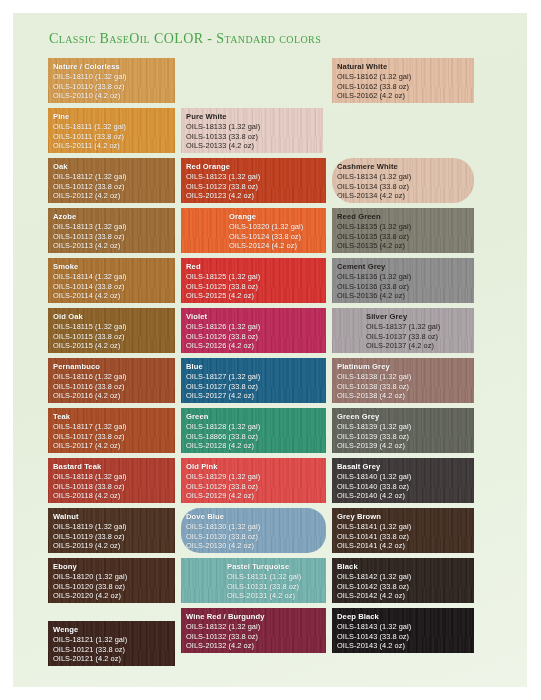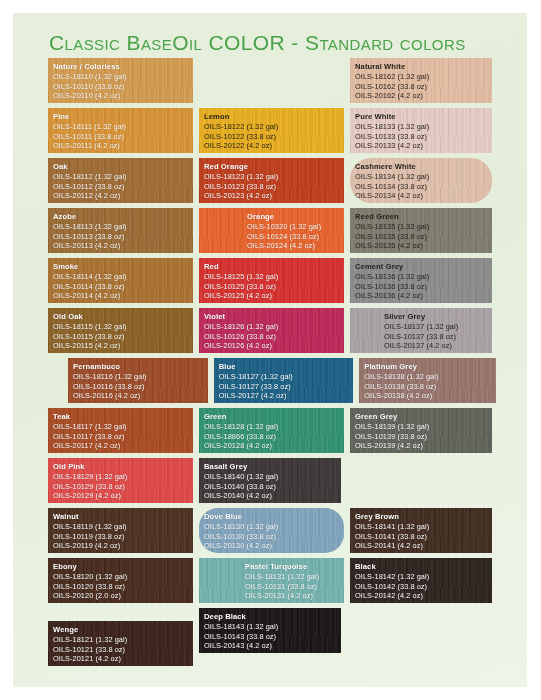--- a/index.html
+++ b/index.html
@@ -9,45 +9,46 @@
     font-family:"Liberation Sans", sans-serif;
     overflow:hidden;
   }
   #page{
     position:absolute;left:13px;top:13px;
     width:514px;height:674px;
     background:linear-gradient(160deg,#e6efdc 0%,#e5eedb 45%,#eef5e8 100%);
   }
   #title{
     position:absolute;left:36px;top:18px;
-    font-size:21px;
+    font-size:14px;
     font-variant:small-caps;
     letter-spacing:0.4px;
     color:#4aa24a;
     white-space:nowrap;
+    font-family:Liberation Serif, serif;
   }
   #grid{
     position:absolute;left:35px;top:45px;
     width:448px;
   }
   .row{
     display:flex;
     gap:6px;
     margin-bottom:5px;
     height:45px;
   }
   .swatch{
     position:relative;
     height:45px;
     box-sizing:border-box;
     padding:4px 0 0 5px;
     overflow:hidden;
     background-repeat:repeat;
   }
-  .col1{width:145px;}
+  .col1{width:127px;}
   .col2{width:145px;}
   .col3{width:142px;}
   .spacer{width:145px;height:45px;}
   .grain{
     position:absolute;left:0;top:0;right:0;bottom:0;
     pointer-events:none;
     opacity:.5;
     background-image:
       repeating-linear-gradient(88deg,
         rgba(0,0,0,.10) 0px, rgba(0,0,0,.10) 1px,
@@ -101,29 +102,20 @@
       <div class="row">
         <div class="swatch col1 light" style="background: rgb(216, 146, 52);">
           <div class="grain"></div>
           <div class="txt">
             <div class="nm">Pine</div>
             <div class="cd">OILS-18111 (1.32 gal)</div>
             <div class="cd">OILS-10111 (33.8 oz)</div>
             <div class="cd">OILS-20111 (4.2 oz)</div>
           </div>
         </div>
-        <div class="swatch col2 dark" style="background: rgb(232, 174, 30);">
-          <div class="grain"></div>
-          <div class="txt">
-            <div class="nm">Lemon</div>
-            <div class="cd">OILS-18122 (1.32 gal)</div>
-            <div class="cd">OILS-10122 (33.8 oz)</div>
-            <div class="cd">OILS-20122 (4.2 oz)</div>
-          </div>
-        </div>
         <div class="swatch col3 dark" style="background: rgb(229, 204, 196);">
           <div class="grain"></div>
           <div class="txt">
             <div class="nm">Pure White</div>
             <div class="cd">OILS-18133 (1.32 gal)</div>
             <div class="cd">OILS-10133 (33.8 oz)</div>
             <div class="cd">OILS-20133 (4.2 oz)</div>
           </div>
         </div>
       </div>
@@ -237,21 +229,21 @@
           <div class="grain"></div>
           <div class="txt">
             <div class="nm">Silver Grey</div>
             <div class="cd">OILS-18137 (1.32 gal)</div>
             <div class="cd">OILS-10137 (33.8 oz)</div>
             <div class="cd">OILS-20137 (4.2 oz)</div>
           </div>
         </div>
       </div>
       <div class="row">
-        <div class="swatch col1 light" style="background: rgb(156, 74, 38); margin-left: 20px;">
+        <div class="swatch col1 light" style="background: rgb(156, 74, 38);">
           <div class="grain"></div>
           <div class="txt">
             <div class="nm">Pernambuco</div>
             <div class="cd">OILS-18116 (1.32 gal)</div>
             <div class="cd">OILS-10116 (33.8 oz)</div>
             <div class="cd">OILS-20116 (4.2 oz)</div>
           </div>
         </div>
         <div class="swatch col2 light" style="background: rgb(26, 95, 133);">
           <div class="grain"></div>
@@ -295,20 +287,29 @@
           <div class="grain"></div>
           <div class="txt">
             <div class="nm">Green Grey</div>
             <div class="cd">OILS-18139 (1.32 gal)</div>
             <div class="cd">OILS-10139 (33.8 oz)</div>
             <div class="cd">OILS-20139 (4.2 oz)</div>
           </div>
         </div>
       </div>
       <div class="row">
+        <div class="swatch col1 light" style="background: rgb(173, 58, 43);">
+          <div class="grain"></div>
+          <div class="txt">
+            <div class="nm">Bastard Teak</div>
+            <div class="cd">OILS-18118 (1.32 gal)</div>
+            <div class="cd">OILS-10118 (33.8 oz)</div>
+            <div class="cd">OILS-20118 (4.2 oz)</div>
+          </div>
+        </div>
         <div class="swatch col2 light" style="background: rgb(222, 72, 70);">
           <div class="grain"></div>
           <div class="txt">
             <div class="nm">Old Pink</div>
             <div class="cd">OILS-18129 (1.32 gal)</div>
             <div class="cd">OILS-10129 (33.8 oz)</div>
             <div class="cd">OILS-20129 (4.2 oz)</div>
           </div>
         </div>
         <div class="swatch col3 light" style="background: rgb(59, 53, 54);">
@@ -350,21 +351,21 @@
           </div>
         </div>
       </div>
       <div class="row">
         <div class="swatch col1 light" style="background: rgb(70, 41, 28);">
           <div class="grain"></div>
           <div class="txt">
             <div class="nm">Ebony</div>
             <div class="cd">OILS-18120 (1.32 gal)</div>
             <div class="cd">OILS-10120 (33.8 oz)</div>
-            <div class="cd">OILS-20120 (2.0 oz)</div>
+            <div class="cd">OILS-20120 (4.2 oz)</div>
           </div>
         </div>
         <div class="swatch col2 light" style="background: rgb(115, 178, 173); padding-left: 46px;">
           <div class="grain"></div>
           <div class="txt">
             <div class="nm">Pastel Turquoise</div>
             <div class="cd">OILS-18131 (1.32 gal)</div>
             <div class="cd">OILS-10131 (33.8 oz)</div>
             <div class="cd">OILS-20131 (4.2 oz)</div>
           </div>
@@ -382,20 +383,29 @@
       <div class="row">
         <div class="swatch col1 light" style="background: rgb(58, 33, 25); margin-top: 13px;">
           <div class="grain"></div>
           <div class="txt">
             <div class="nm">Wenge</div>
             <div class="cd">OILS-18121 (1.32 gal)</div>
             <div class="cd">OILS-10121 (33.8 oz)</div>
             <div class="cd">OILS-20121 (4.2 oz)</div>
           </div>
         </div>
+        <div class="swatch col2 light" style="background: rgb(125, 33, 57);">
+          <div class="grain"></div>
+          <div class="txt">
+            <div class="nm">Wine Red / Burgundy</div>
+            <div class="cd">OILS-18132 (1.32 gal)</div>
+            <div class="cd">OILS-10132 (33.8 oz)</div>
+            <div class="cd">OILS-20132 (4.2 oz)</div>
+          </div>
+        </div>
         <div class="swatch col3 light" style="background: rgb(24, 19, 20);">
           <div class="grain"></div>
           <div class="txt">
             <div class="nm">Deep Black</div>
             <div class="cd">OILS-18143 (1.32 gal)</div>
             <div class="cd">OILS-10143 (33.8 oz)</div>
             <div class="cd">OILS-20143 (4.2 oz)</div>
           </div>
         </div>
       </div>

